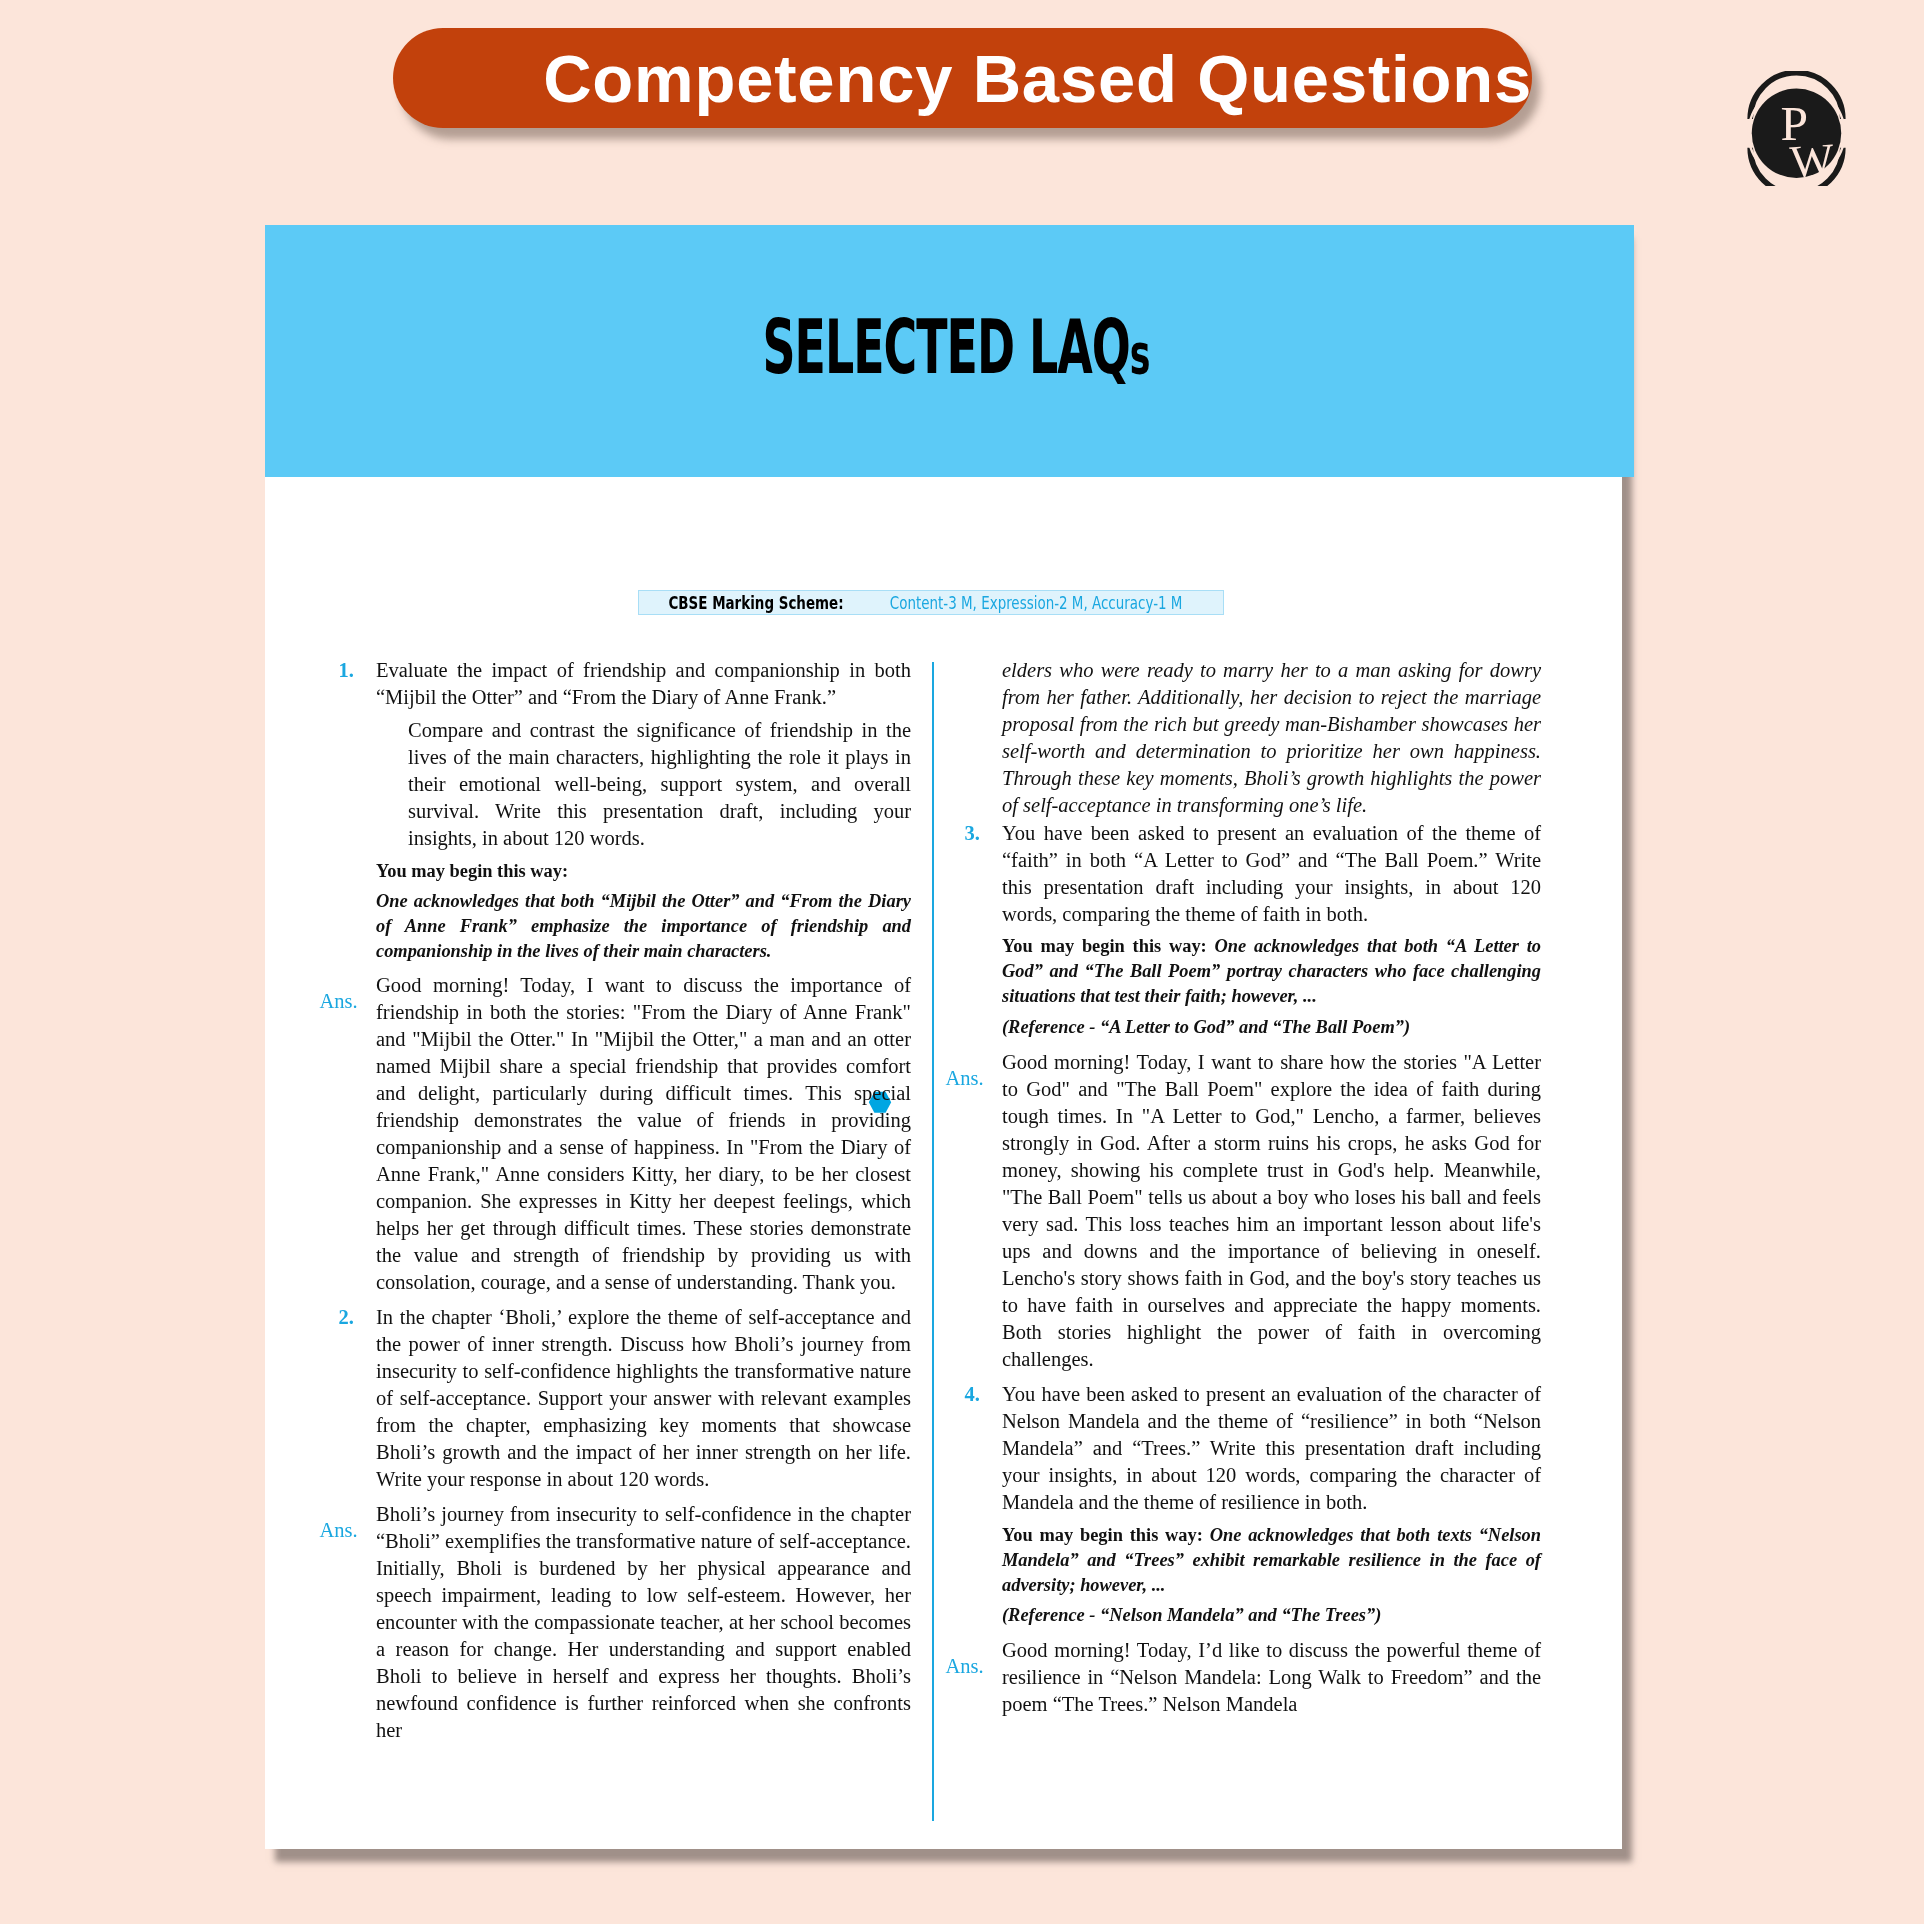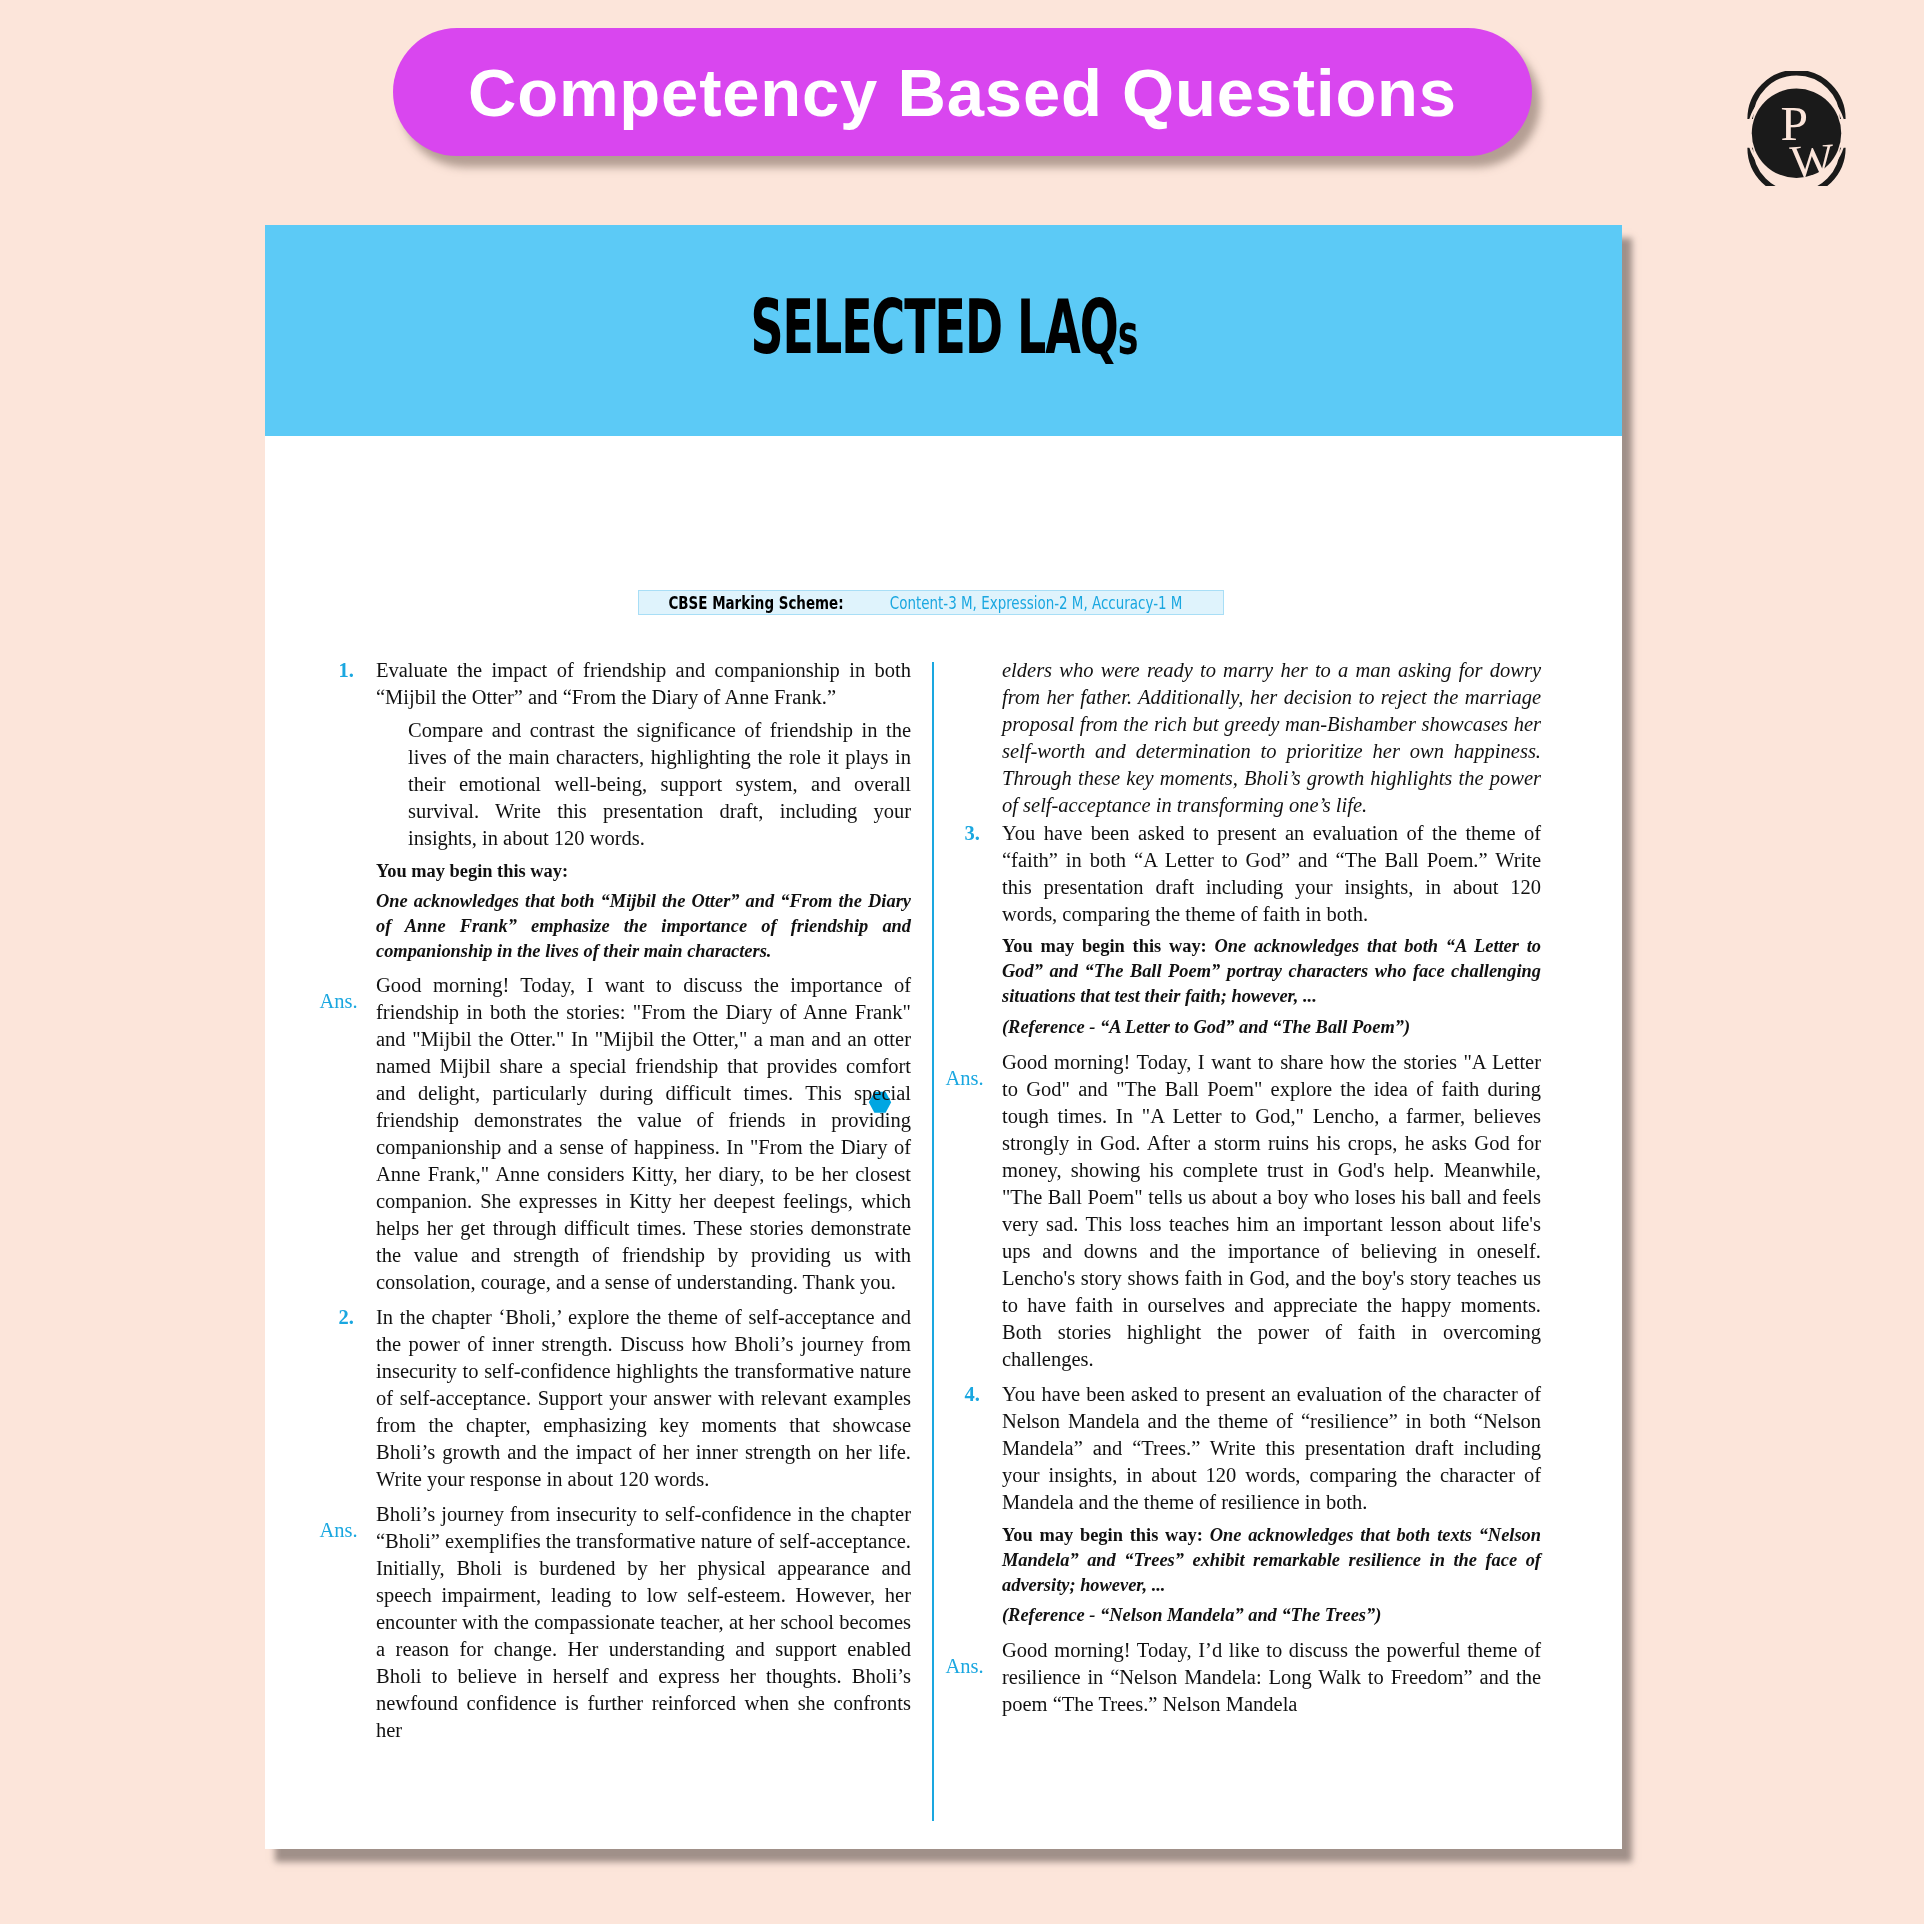--- a/index.html
+++ b/index.html
@@ -1,40 +1,40 @@
 <!DOCTYPE html>
 <html style="font-size:13px"><head>
 <meta charset="utf-8">
 <style>
   html, body { margin:0; padding:0; }
   body {
     width:1925px; height:1925px; background:#fce5da; position:relative; overflow:hidden;
     font-family:"Liberation Serif", serif; color:#111;
   }
   .title-pill {
-    position:absolute; left:393px; top:28px; width:1139px; height:128px;
-    background:#d946ef; border-radius:72px;
+    position:absolute; left:393px; top:28px; width:1139px; height:100px;
+    background:#c2410c; border-radius:72px;
     box-shadow: 8px 11.2px 8px rgba(120,100,90,0.55);
-    display:flex; align-items:center; justify-content:center;
+    display:flex; align-items:center; justify-content:flex-end;
   }
   .title-pill span {
     color:#fff; font-family:"Liberation Sans", sans-serif; font-weight:bold;
     font-size:67px; letter-spacing:0.8px;
   }
   .logo {
     position:absolute; left:1739px; top:71px; width:115px; height:115px;
   }
   .page {
     position:absolute; left:265px; top:225px; width:1357px; height:1624px;
     background:#fff;
     box-shadow: 9.6px 13px 6.4px rgba(130,115,110,0.75);
   }
   .banner {
-    position:absolute; left:0; top:0; width:100%; height:211px; background:#5ccaf6;
-    display:flex; align-items:center; justify-content:center;
+    position:absolute; left:0; top:0; width:100%; height:252px; background:#5ccaf6;
+    display:flex; align-items:center; justify-content:center;padding-left:12px;
   }
   .banner-title {
     font-family:"DejaVu Sans", sans-serif; font-weight:bold; font-size:74px;
     transform:scaleX(0.62); letter-spacing:-1.6px; color:#000; margin-top:-8px;
   }
   .banner-title .small { font-size:56px; }
   .subtitle {
     position:absolute; left:0; width:100%; top:303px; text-align:center;
     font-style:italic; font-weight:bold; font-size:18.4px;
   }

